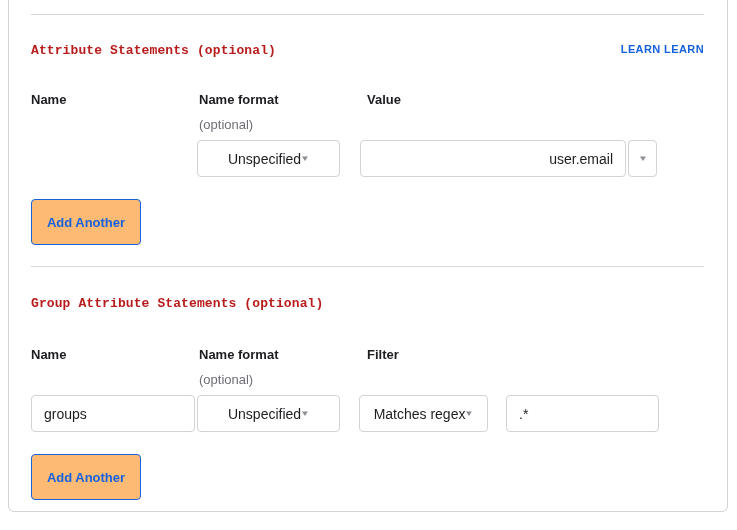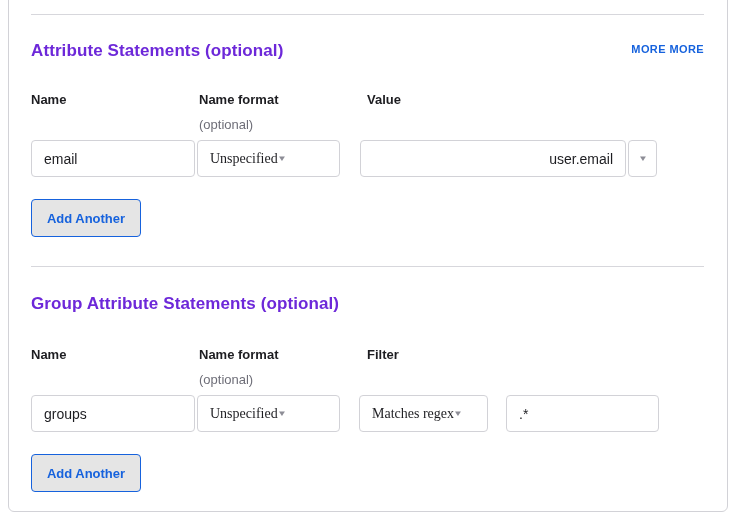--- a/index.html
+++ b/index.html
@@ -19,22 +19,22 @@
     background:#ffffff;
   }
 
   .divider {
     position:absolute; left:31px; width:673px; height:1px;
     background:#d7d7dc;
   }
 
   .section-title {
     position:absolute; left:31px;
-    font-size:17px; font-weight:bold; color:#6d28d9;
-    line-height:18px; letter-spacing:0.1px;
+    font-size:13px; font-weight:bold; color:#b91c1c;
+    line-height:18px; letter-spacing:0.1px;font-family:Liberation Mono, monospace;
   }
 
   .learn-more {
     position:absolute; right:33px; top:43px;
     font-size:11px; font-weight:600; letter-spacing:0.4px;
     color:#1662dd; text-decoration:none; cursor:pointer;
     line-height:13px;
   }
 
   .col-label {
@@ -52,65 +52,64 @@
     background:#ffffff; color:#1d1d21;
     font-family:inherit; font-size:14px;
     padding:0 12px; outline:none;
   }
 
   .select-box {
     position:absolute; height:37px;
     border:1px solid #d2d2d7; border-radius:4px;
     background:#ffffff; color:#1d1d21;
     font-size:14px;
-    display:flex; align-items:center; justify-content:flex-start;
-    padding:4px 12px; cursor:pointer;font-family:Liberation Serif, serif;
+    display:flex; align-items:center; justify-content:center;
+    padding:4px 12px; cursor:pointer;
   }
   .select-box .select-text { white-space:nowrap; }
 
   .caret {
     font-size:8px; color:#8d8d96; line-height:1;
     transform:scaleX(1.25);
   }
 
   .caret-btn {
     position:absolute; height:37px; width:29px;
     border:1px solid #d2d2d7; border-radius:4px;
     background:#ffffff;
     display:flex; align-items:center; justify-content:center;
     cursor:pointer;
   }
 
   .add-btn {
-    position:absolute; left:31px; width:110px; height:38px;
+    position:absolute; left:31px; width:110px; height:46px;
     border:1px solid #1662dd; border-radius:4px;
-    background:#e5e5e5; color:#1662dd;
+    background:#fdba74; color:#1662dd;
     font-family:inherit; font-size:13px; font-weight:bold;
     cursor:pointer;
   }
 </style>
 </head>
 <body>
 
 <div class="stage">
 
   <div class="panel"></div>
 
   <div class="divider" style="top:14px;"></div>
 
   <div class="section-title" style="top:42px;">Attribute Statements (optional)</div>
 
-  <a class="learn-more">MORE MORE</a>
+  <a class="learn-more">LEARN LEARN</a>
 
   <div class="col-label" style="left:31px; top:92px;">Name</div>
   <div class="col-label" style="left:199px; top:92px;">Name format</div>
   <div class="col-note" style="left:199px; top:117px;">(optional)</div>
   <div class="col-label" style="left:367px; top:92px;">Value</div>
 
-  <input class="text-input" style="left: 31px; top: 140px; width: 164px;" type="text" value="email">
 
   <div class="select-box" style="left:197px; top:140px; width:143px;">
     <span class="select-text">Unspecified</span>
     <span class="caret">▼</span>
   </div>
 
   <input class="text-input" style="left: 360px; top: 140px; width: 266px; text-align: right;" type="text" value="user.email">
 
   <div class="caret-btn" style="left:628px; top:140px;">
     <span class="caret">▼</span>

